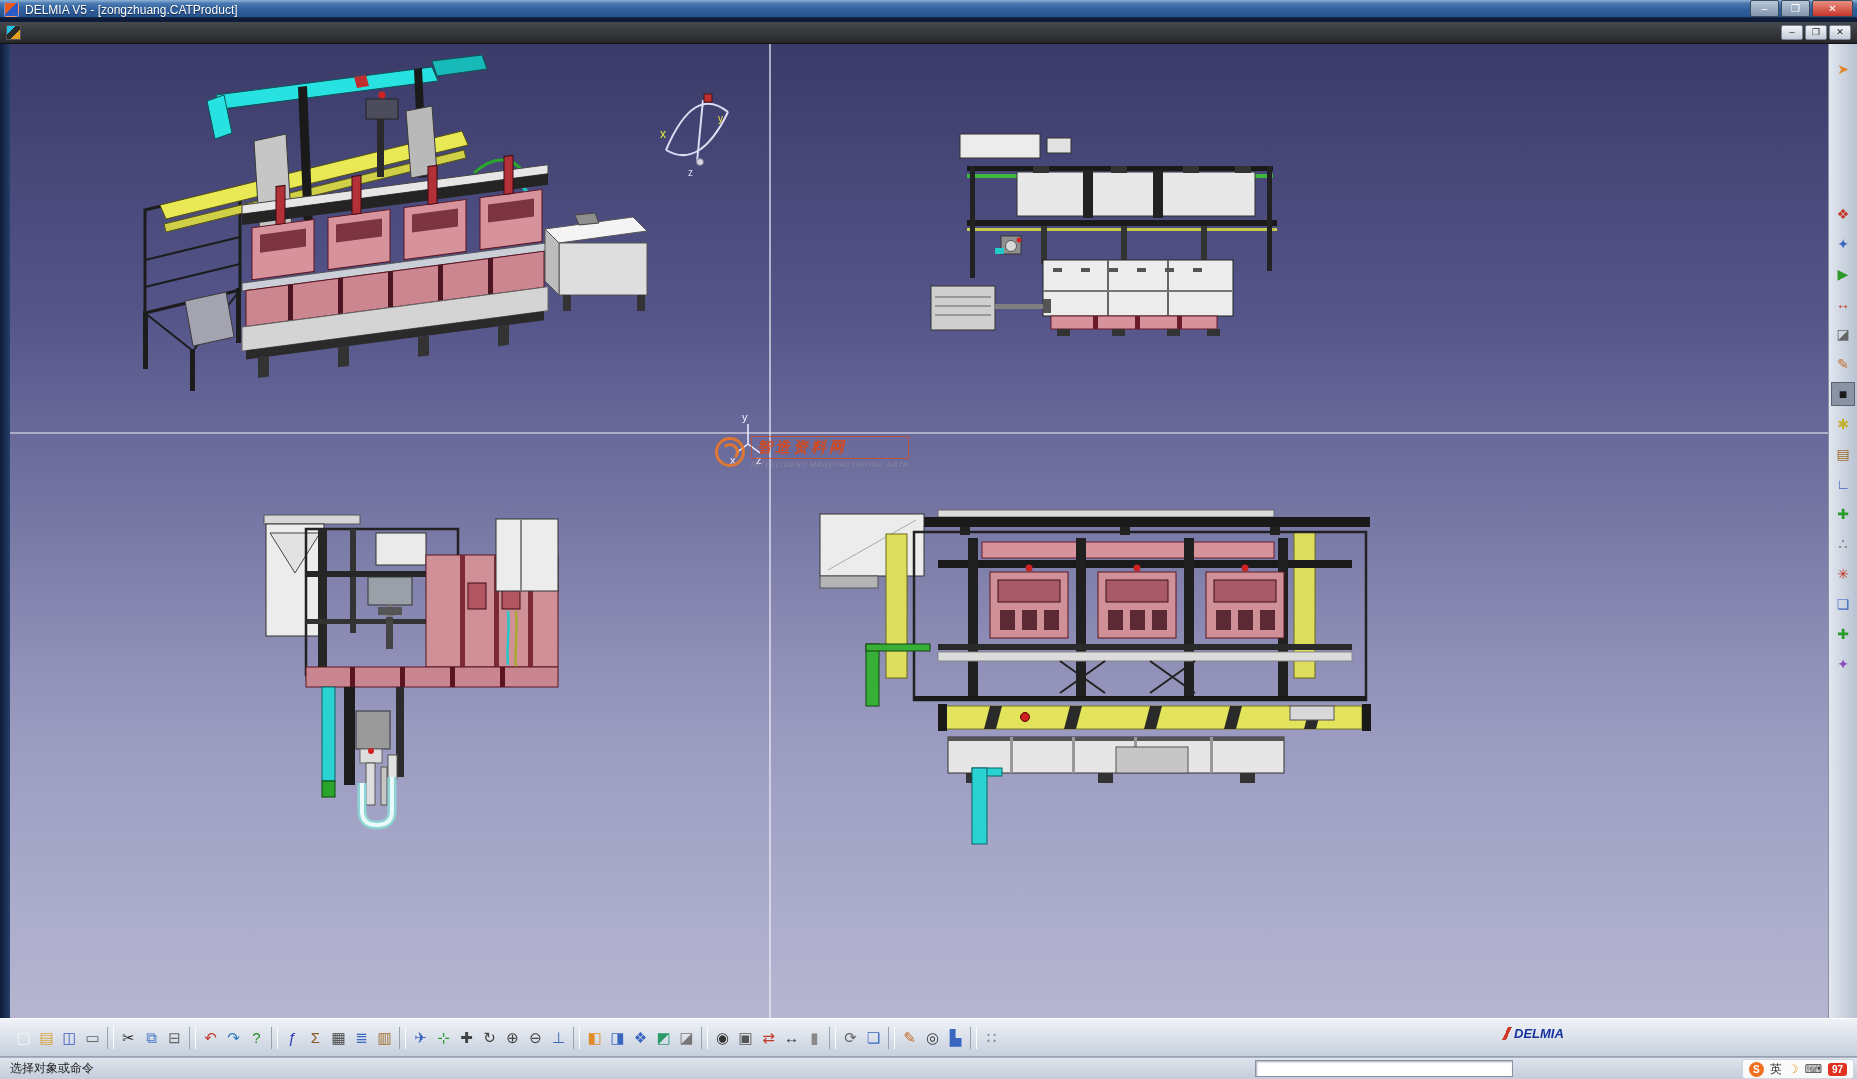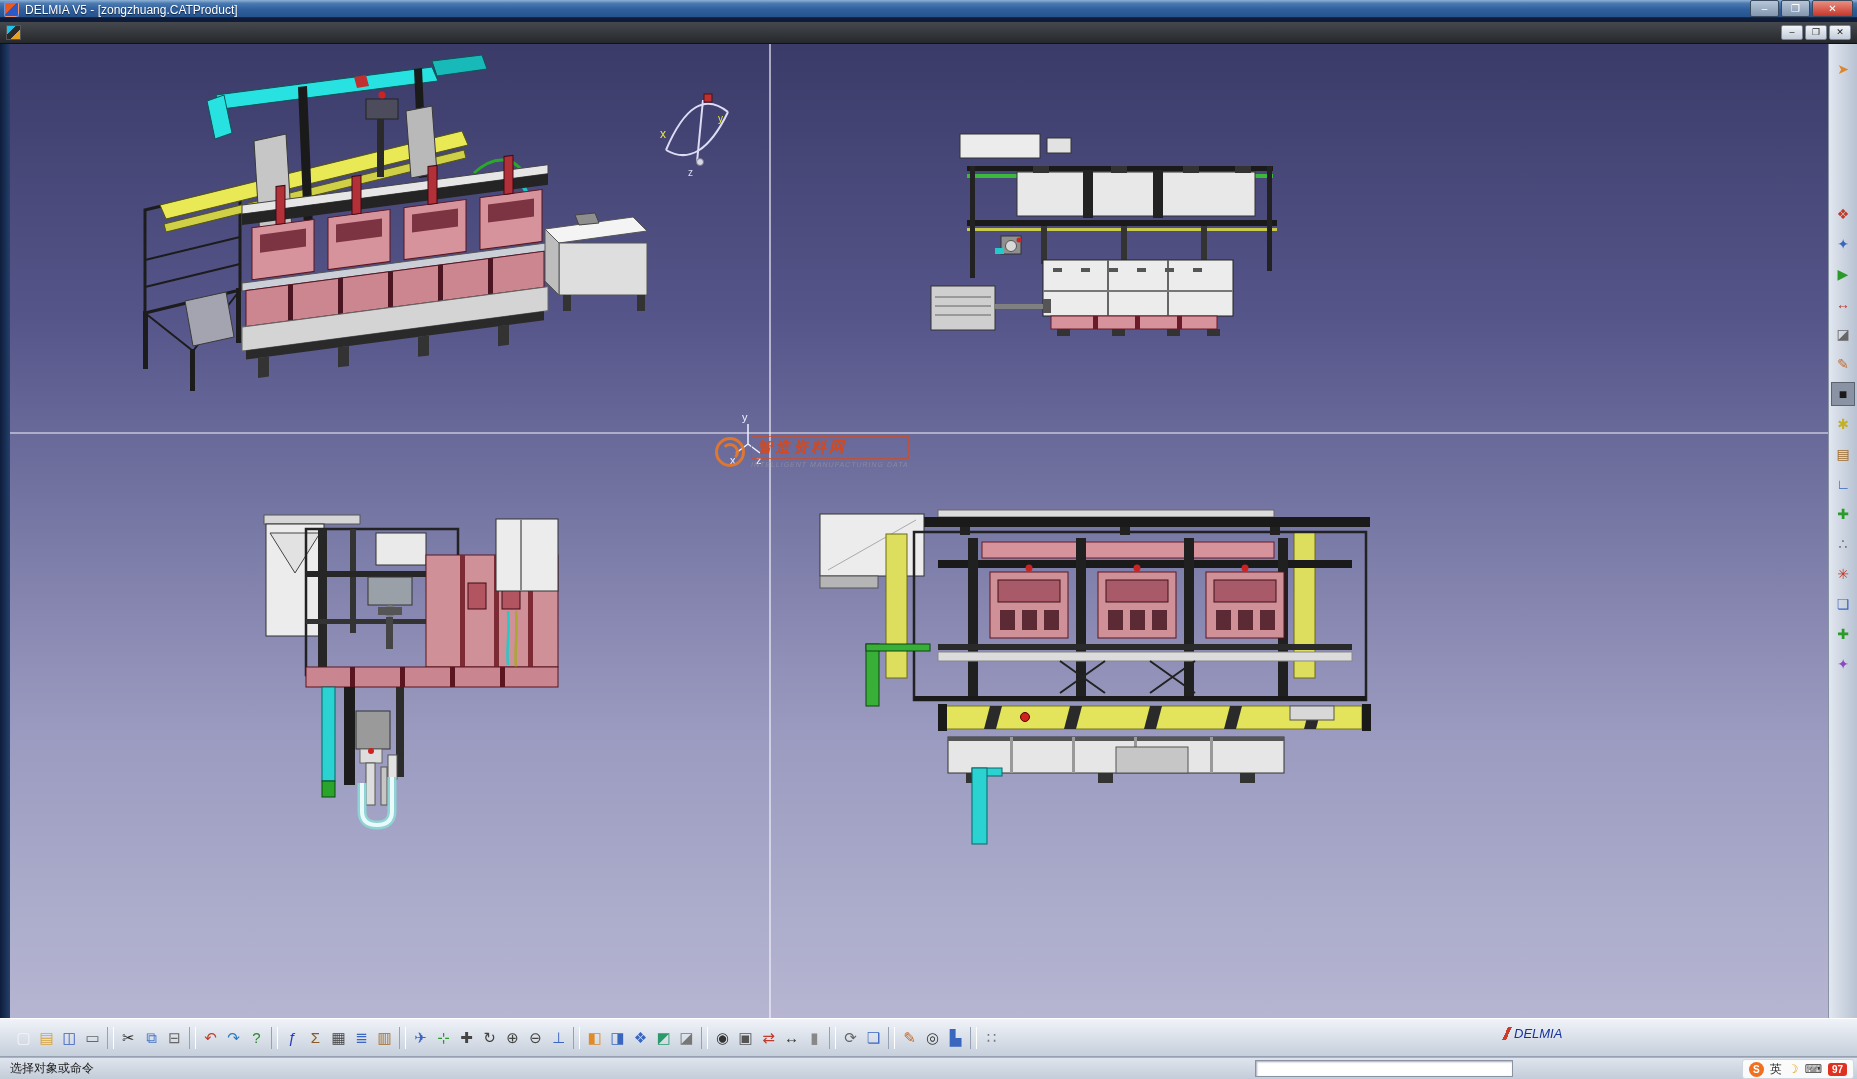--- a/index.html
+++ b/index.html
@@ -58,21 +58,21 @@
   [data-name="active-tool"] { background:#8a93a3; border:1px solid #5a6372; }
 
   
   .bottom-toolbar { position:absolute; left:0; top:1018px; width:1857px; height:39px;
     background: linear-gradient(#f0f3f8,#c6cfdc); border-top:1px solid #fff; border-bottom:1px solid #97a1b1;
     display:flex; align-items:center; padding-left:12px; }
   .tb-icon { width:23px; height:26px; display:flex; align-items:center; justify-content:center;
     font-size:15px; }
   [data-name="toolbar-separator"] { width:7px; height:22px; margin:0 3px;
     border-left:1px solid #97a1b1; border-right:1px solid #fff; }
-  .branding { position:absolute; left:1502px; top:1026px; font-style:italic; font-weight:normal;
+  .branding { position:absolute; left:1502px; top:1026px; font-style:italic; font-weight:bold;
     font-size:13px; color:#16329e; display:flex; align-items:center; }
   .brand-slash { display:inline-block; width:10px; height:13px; margin-right:2px;
     background: linear-gradient(115deg,transparent 38%,#d03a28 38% 62%,transparent 62%); }
 
   
   .statusbar { position:absolute; left:0; top:1057px; width:1857px; height:22px;
     background: linear-gradient(#dfe5ee,#c3ccd9); display:flex; align-items:center;
     font-size:12px; color:#1c1c1c; padding-left:10px; border-top:1px solid #a8b2c0; }
   .command-input { position:absolute; left:1255px; top:2px; width:258px; height:17px;
     border:1px solid #8a93a3; box-shadow: inset 1px 1px 2px #aab; background:#fff; font-size:11px; padding:0 3px; }

